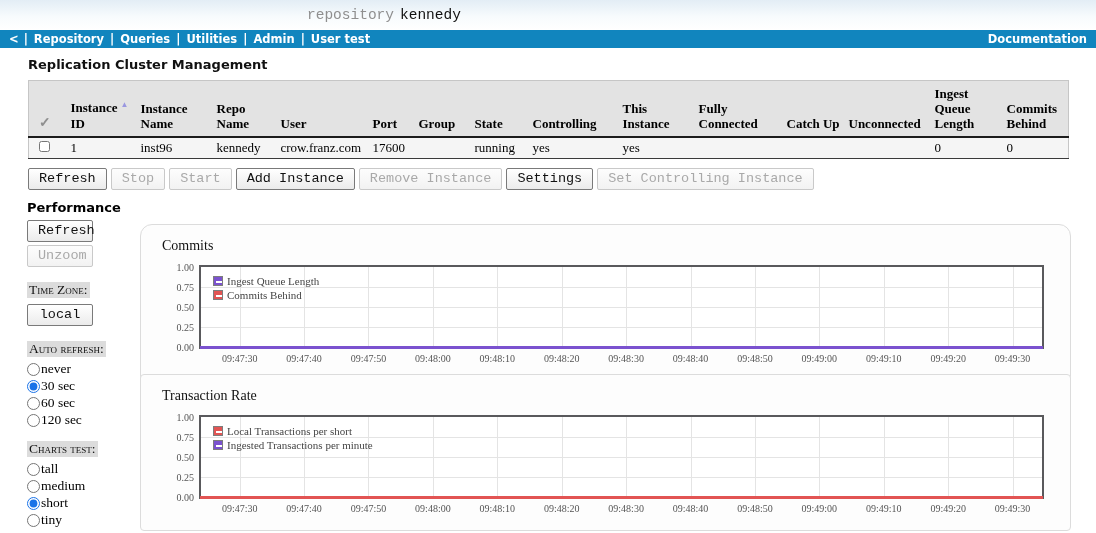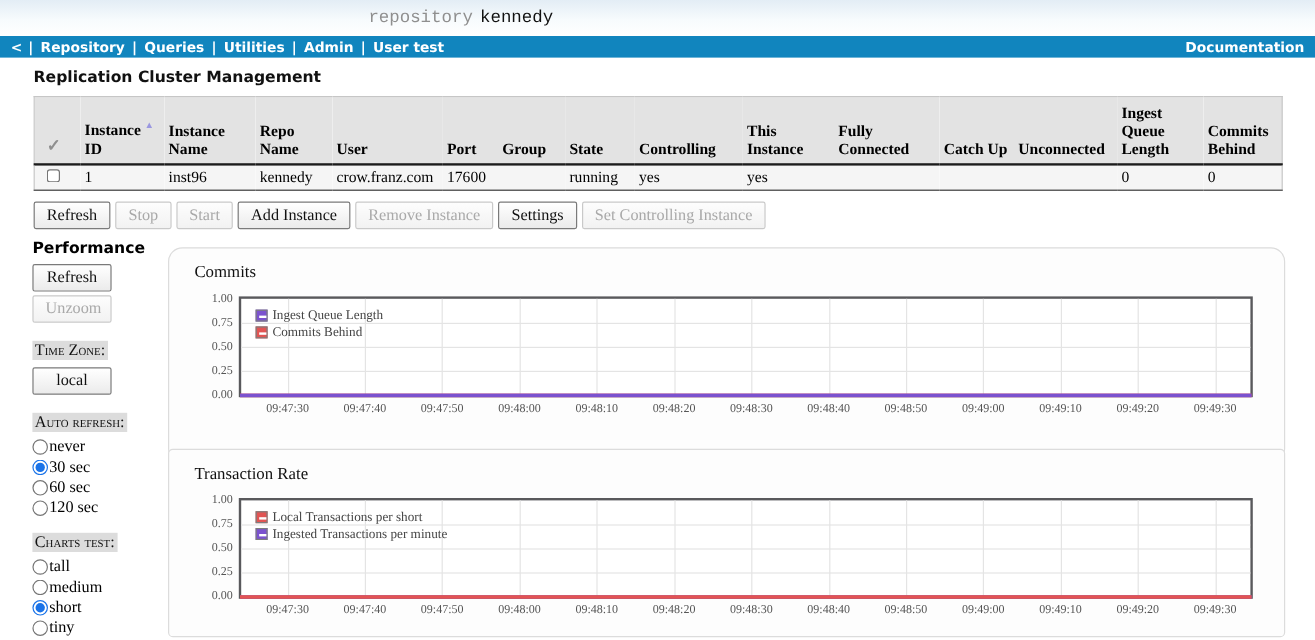--- a/index.html
+++ b/index.html
@@ -59,21 +59,21 @@
   #cluster-table td {
     background:#f5f5f5; padding:3px 4px; height:22px;
     border-bottom:1px solid #3a3a3a; overflow:hidden; white-space:nowrap;
   }
   #cluster-table td.check-col { padding-left:10px; }
   #cluster-table input[type=checkbox] { width:11px; height:11px; margin:0; }
 
   
   #action-buttons { position:absolute; left:28px; top:168px; }
   button.ui-btn {
-    font-family:Liberation Serif, serif; font-size:13.5px; color:#111;
+    font-family:Liberation Mono, monospace; font-size:13.5px; color:#111;
     padding:2px 10px 3px; margin-right:4px;
     border:1px solid #7a7a7a; border-radius:2px;
     background:linear-gradient(180deg,#ffffff,#ebebeb);
     cursor:pointer;
   }
   button.ui-btn:disabled {
     color:#a9a9a9; border-color:#c9c9c9; cursor:default;
     background:linear-gradient(180deg,#fdfdfd,#f2f2f2);
   }
 
@@ -90,21 +90,21 @@
     margin:12px 0 3px;
   }
   .radio-row { display:flex; align-items:center; font-size:13.5px; margin:1px 0; cursor:pointer; }
   .radio-row input { width:13px; height:13px; margin:0 1px 0 0; accent-color:#1a73e8; }
 
   
   .chart-panel {
     position:absolute; left:140px; width:931px;
     border:1px solid #dcdcdc; border-radius:4px; background:#fdfdfd;
   }
-  #chart-panel-0 { top:206px; height:180px;border-radius:12px; }
+  #chart-panel-0 { top:224px; height:180px;border-radius:12px; }
   #chart-panel-1 { top:374px; height:157px; }
   .chart-title { position:absolute; left:21px; top:13px; font-size:14px; color:#111; }
   .plot {
     position:absolute; left:58px; top:40px; width:845px; height:84px;
     border:2px solid #59595c; background:#fff;
   }
   .ylab {
     position:absolute; right:calc(100% + 7px); transform:translateY(-50%);
     font-size:10px; color:#555; white-space:nowrap;
   }

